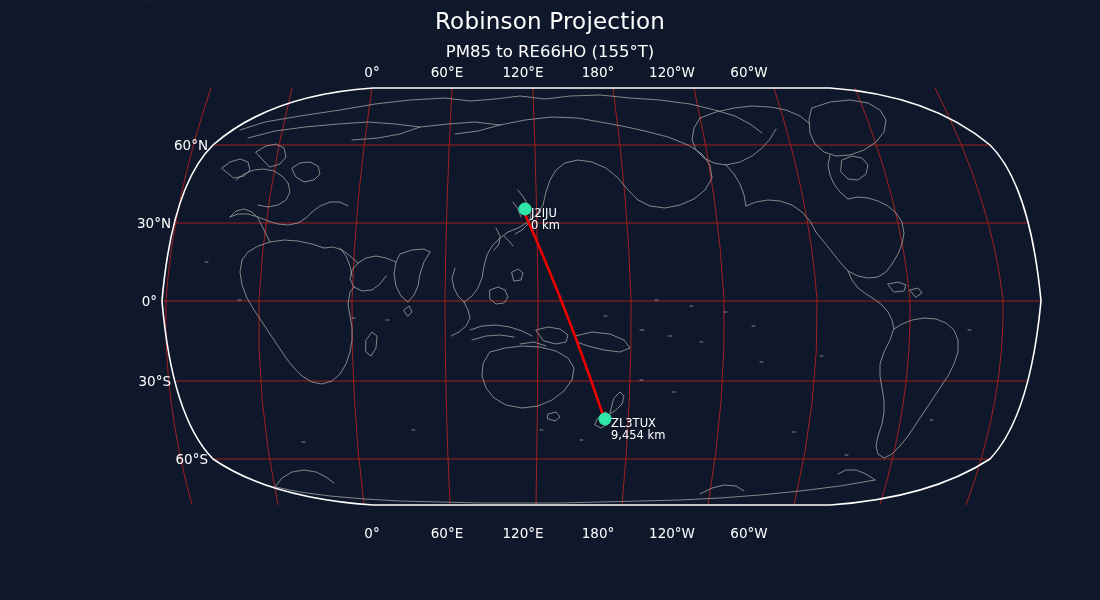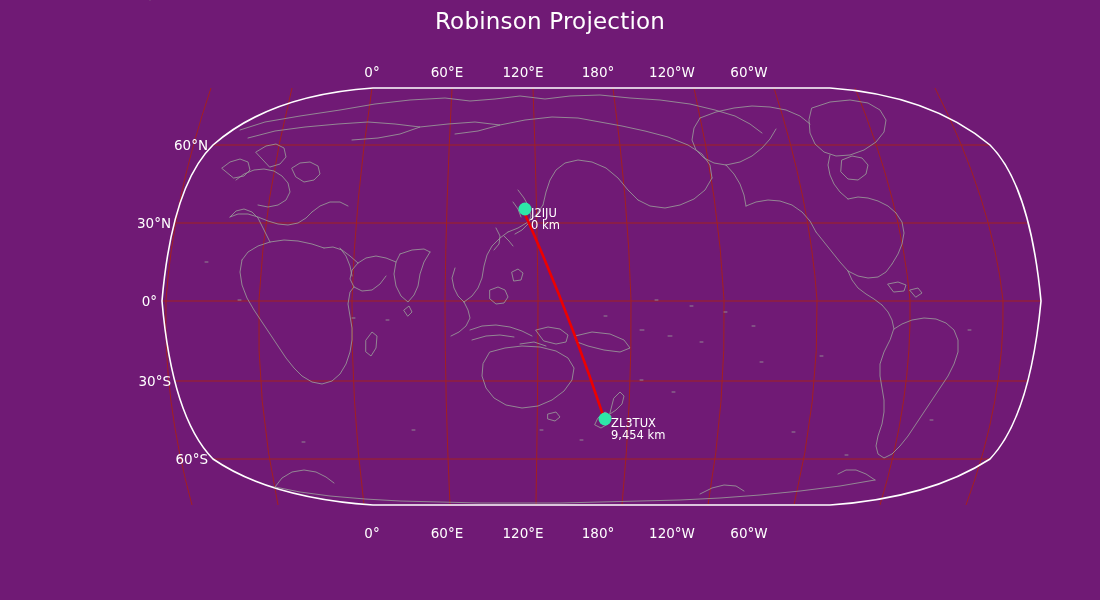--- a/index.html
+++ b/index.html
@@ -13,21 +13,21 @@
     overflow: hidden;
     font-family: "DejaVu Sans", sans-serif;
     color: #ffffff;
     position: relative;
   }
   #app {
     position: absolute;
     left: 0; top: 0;
     width: 1100px;
     height: 600px;
-    background: #701a75;
+    background: #0f172a;
   }
   .title {
     position: absolute;
     left: 0;
     top: 8px;
     width: 1100px;
     text-align: center;
     font-size: 23px;
     color: #ffffff;
     letter-spacing: 0.2px;
@@ -63,20 +63,21 @@
   .boundary { fill: none; stroke: #ffffff; stroke-width: 1.6; }
   .path-line { fill: none; stroke: #ee0000; stroke-width: 2.6; stroke-linecap: round; }
   .marker { fill: #2ee6a8; stroke: none; }
 </style>
 </head>
 <body>
 
 <div id="app">
 
   <div class="title">Robinson Projection</div>
+  <div class="subtitle">PM85 to RE66HO (155°T)</div>
 
   <svg id="map-svg" width="1100" height="600" viewBox="0 0 1100 600">
 
     <g>
       <path class="graticule" d="M 292 88 Q 264 200 259 300 Q 256 400 278 505"></path>
       <path class="graticule" d="M 372 88 Q 355 200 352 300 Q 351 400 364 505"></path>
       <path class="graticule" d="M 452 88 Q 446 200 445 300 Q 445 400 450 505"></path>
       <path class="graticule" d="M 533 88 Q 537 200 538 300 Q 538 400 536 505"></path>
       <path class="graticule" d="M 613 88 Q 628 200 631 300 Q 632 400 622 505"></path>
       <path class="graticule" d="M 694 88 Q 719 200 724 300 Q 726 400 708 505"></path>

